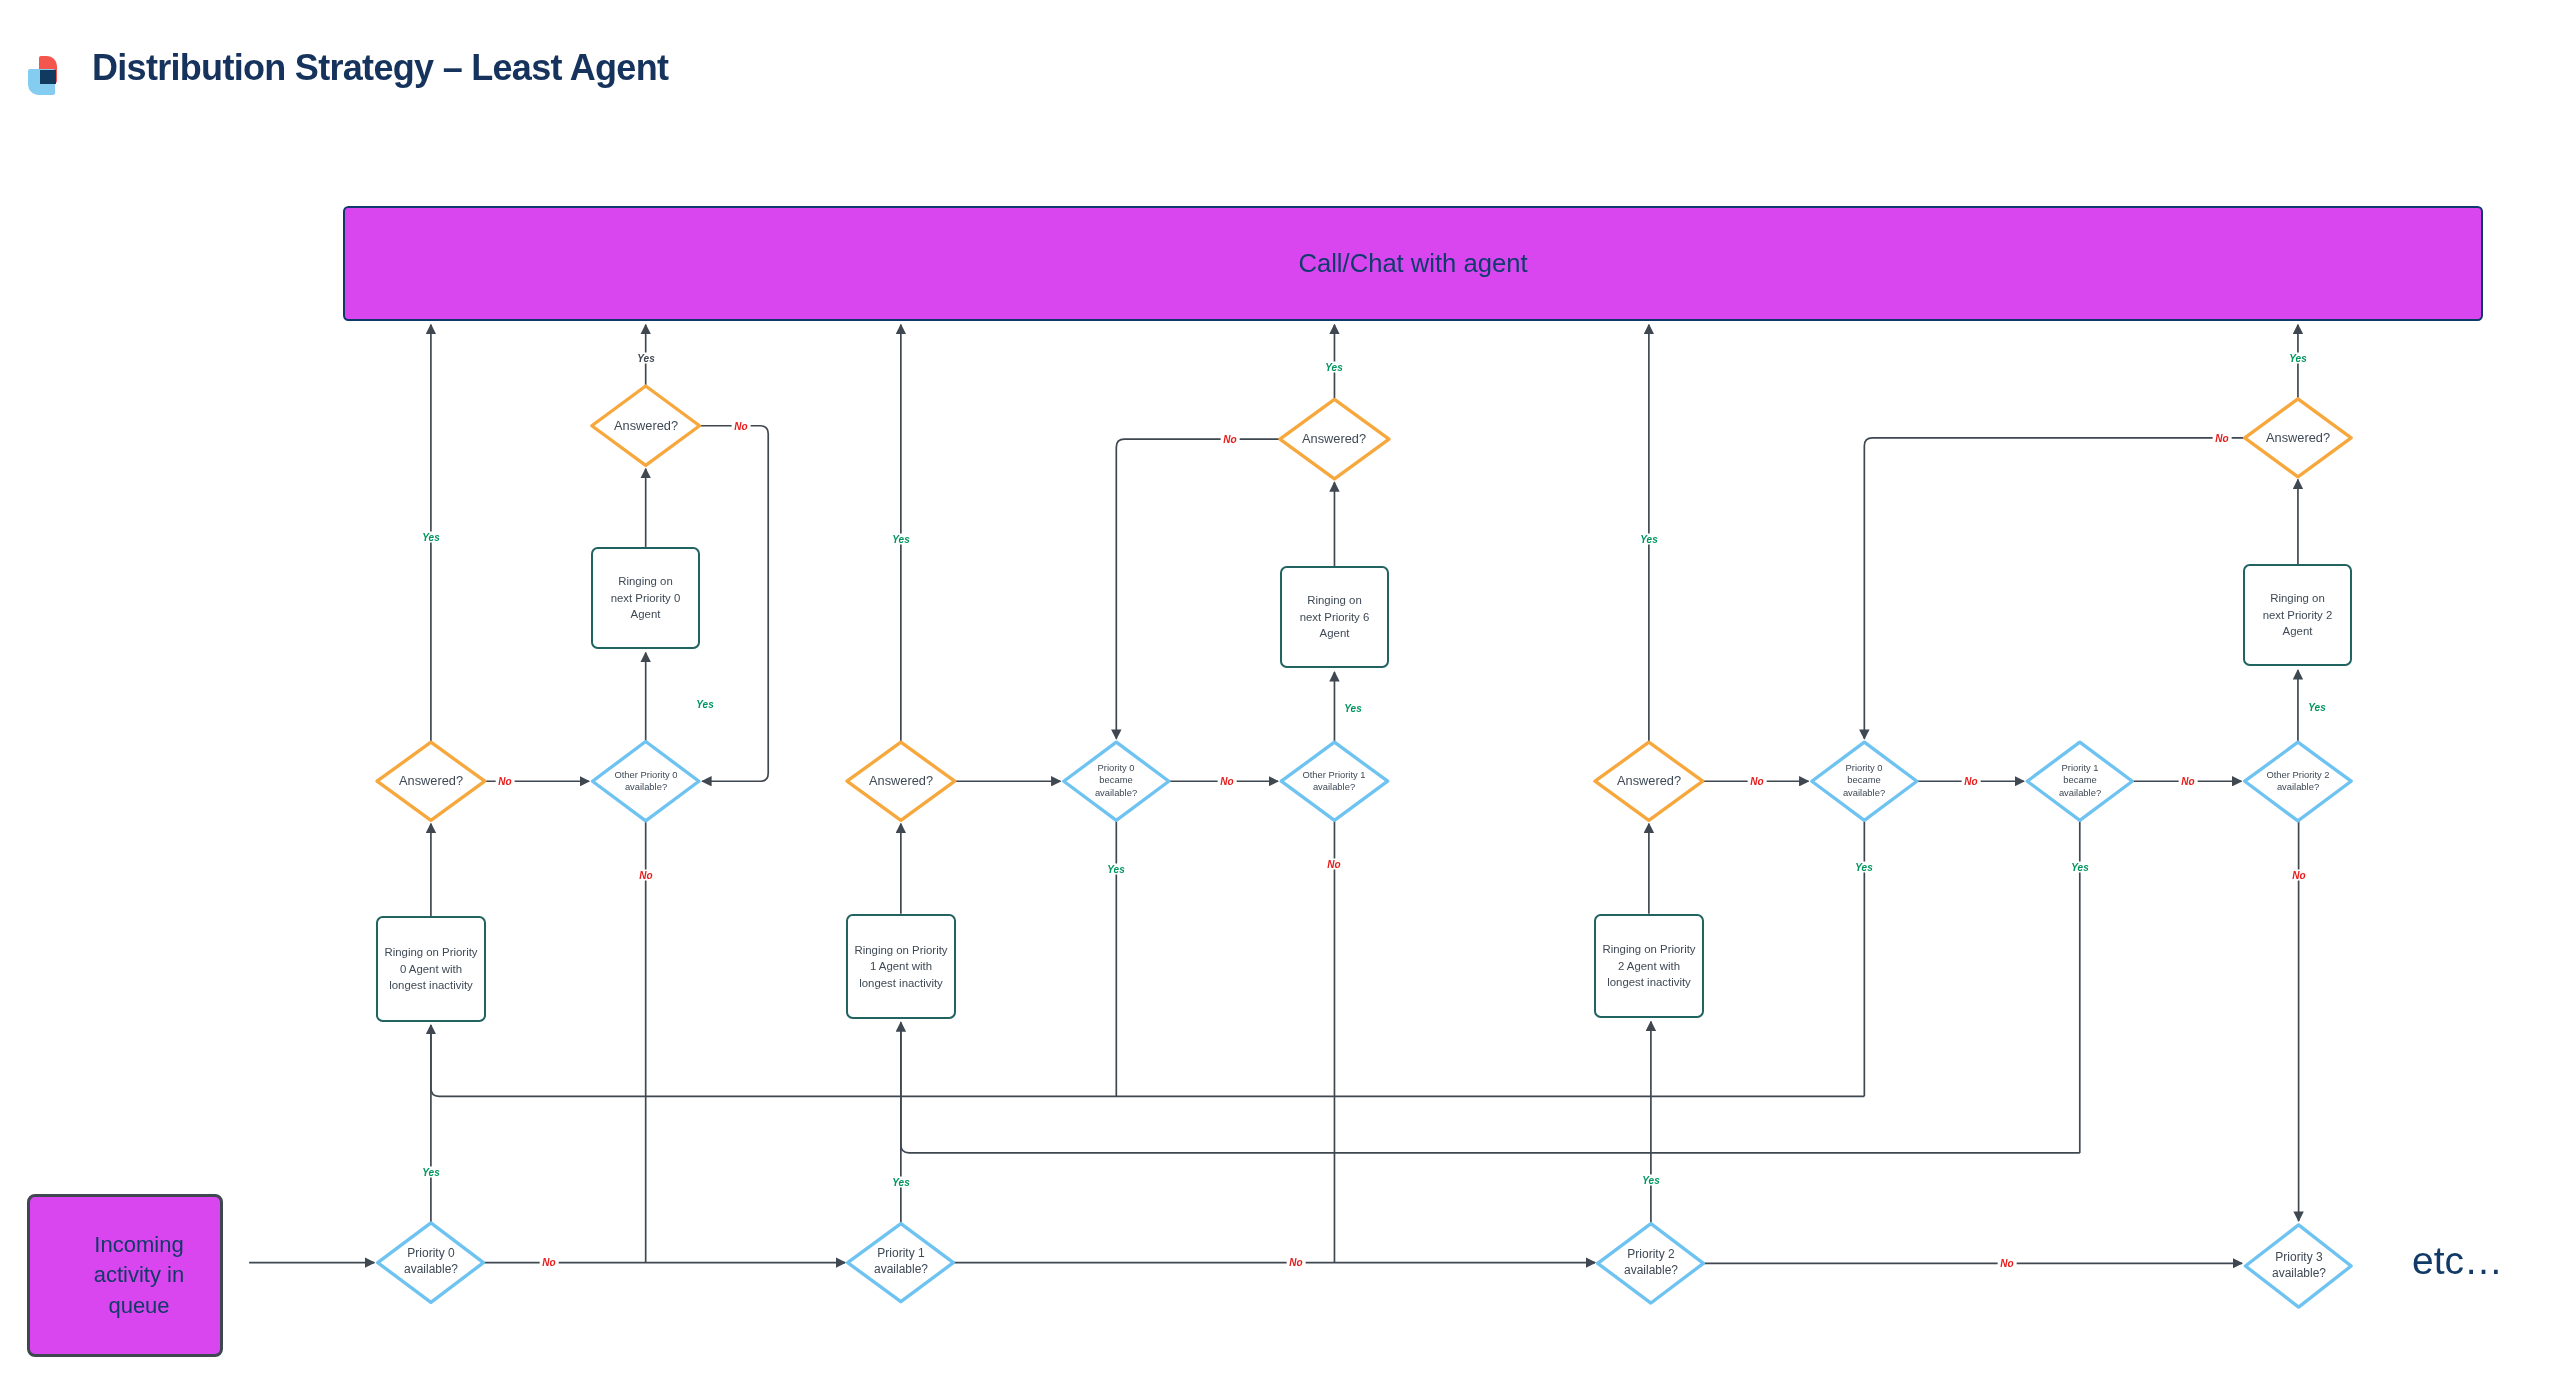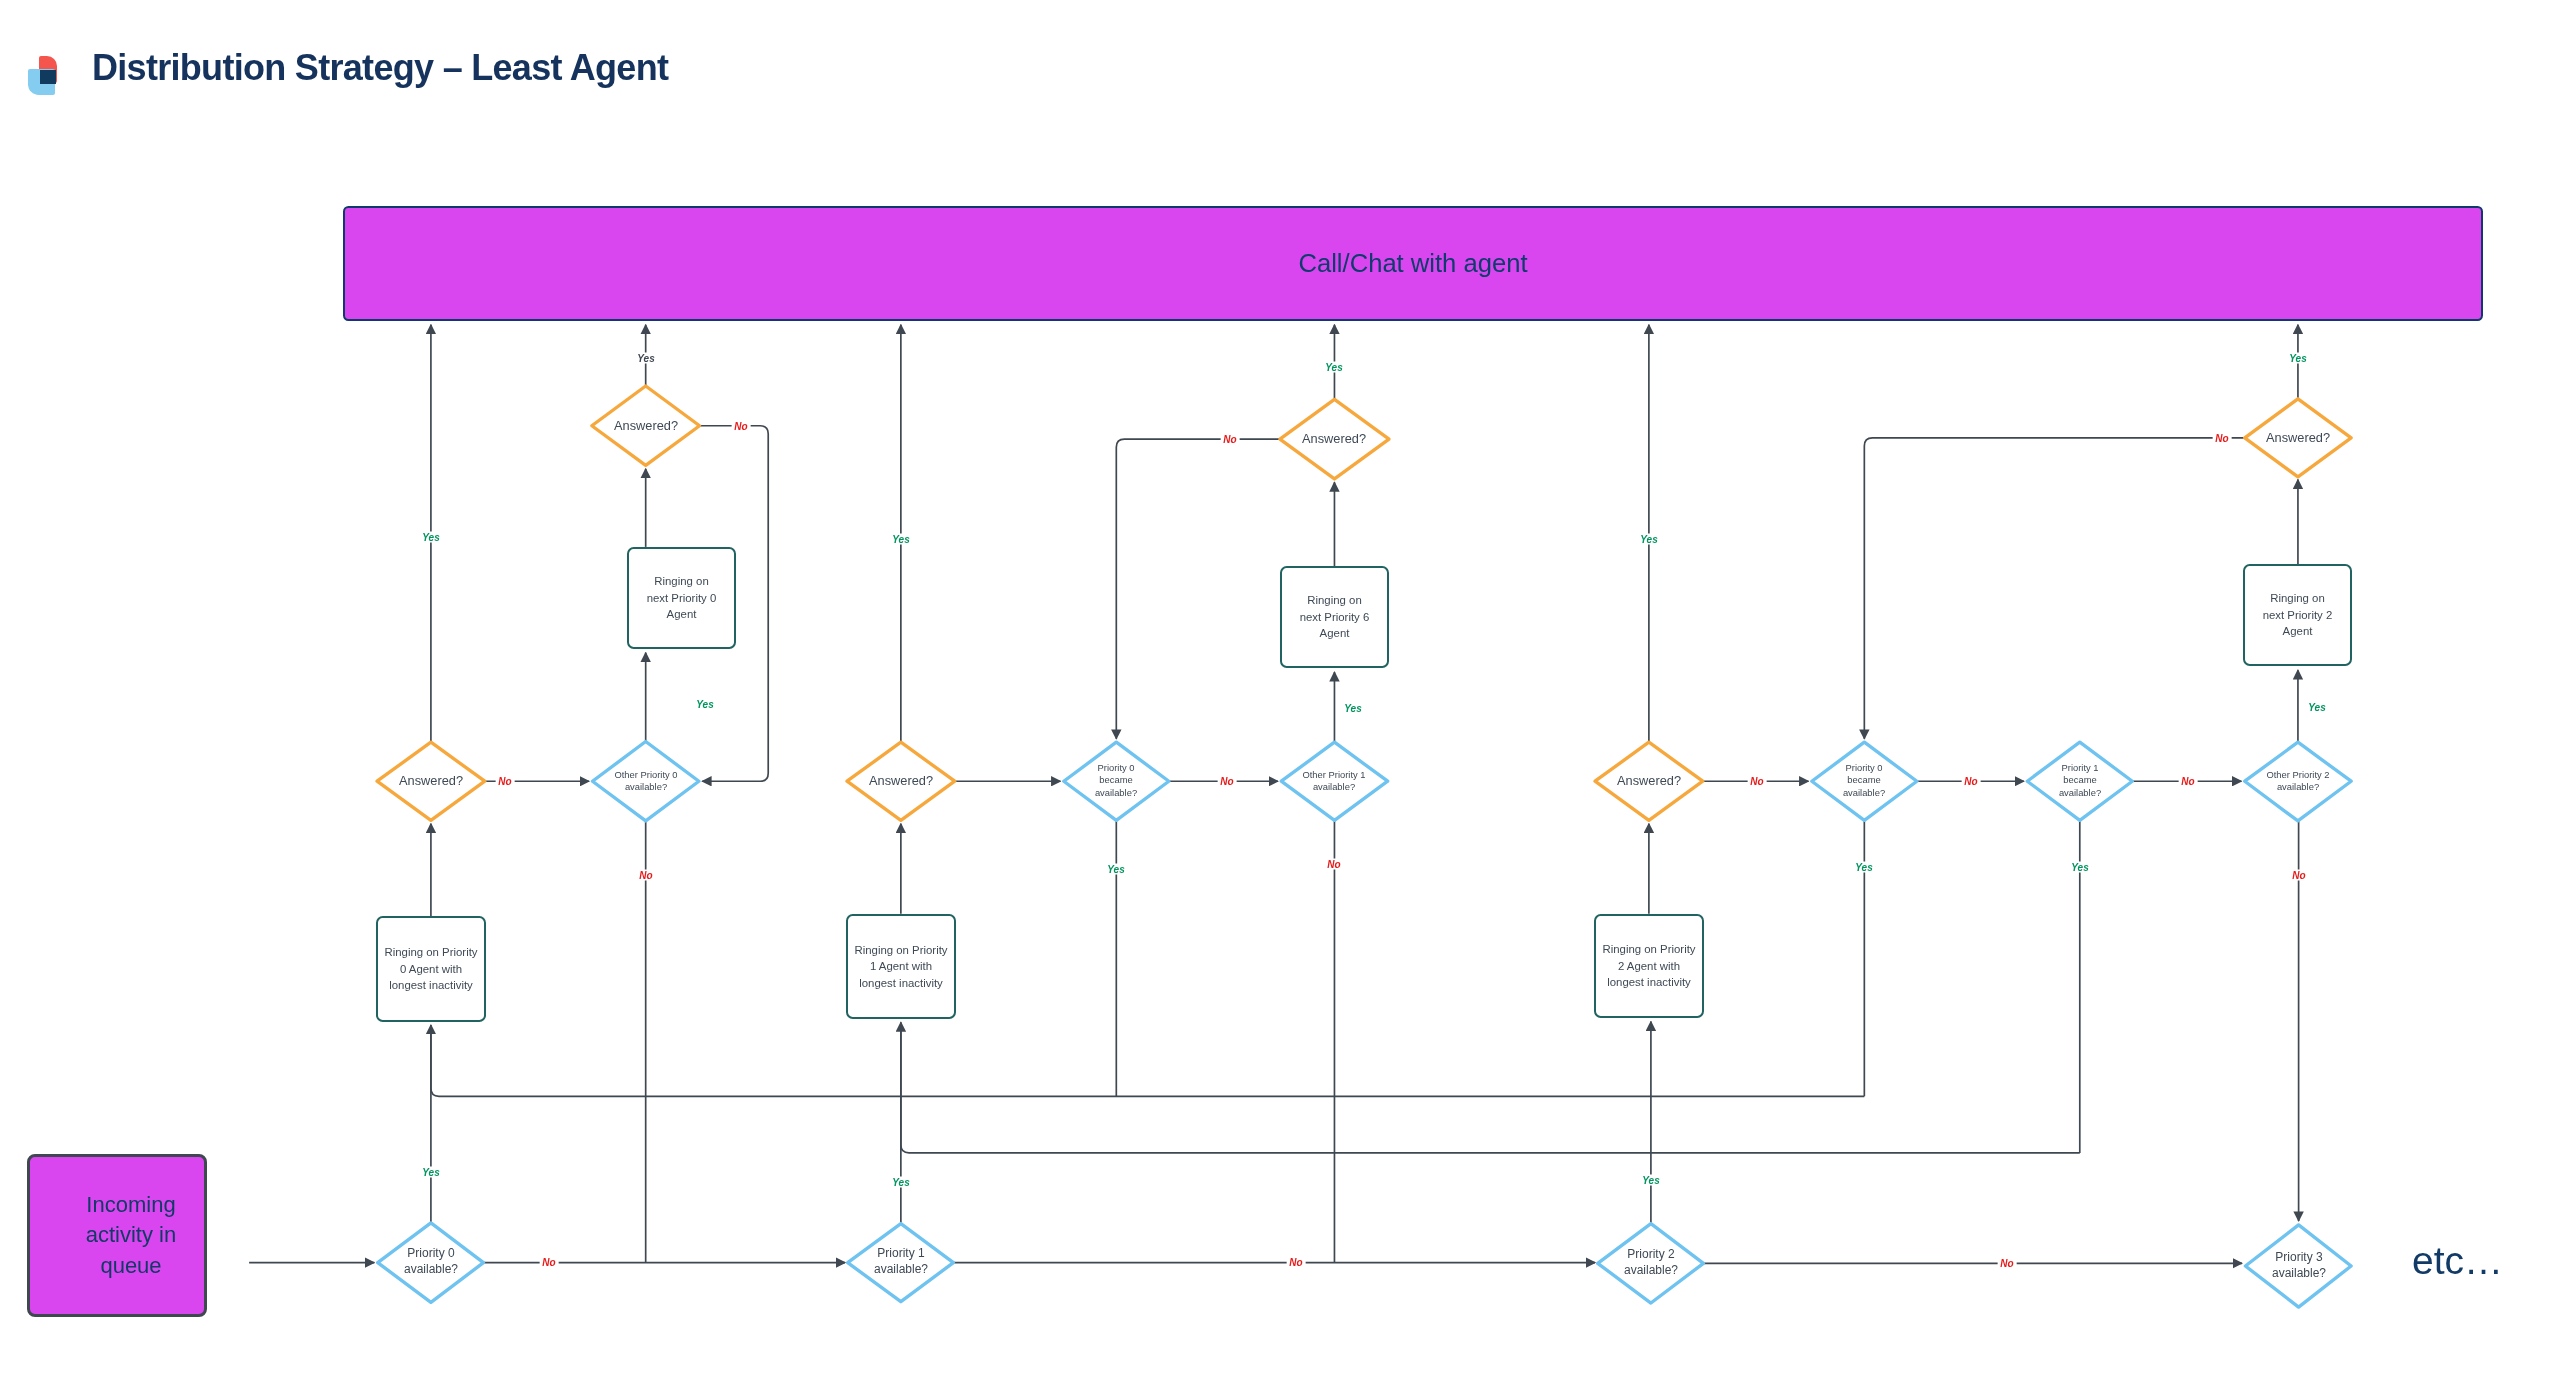--- a/index.html
+++ b/index.html
@@ -113,34 +113,34 @@
   <div id="logo">
     <div class="red"></div>
     <div class="blu"></div>
     <div class="nvy"></div>
   </div>
   <div id="page-title">Distribution Strategy – Least Agent</div>
 
   <div id="call-chat-box" class="bigbox" style="left:343px;top:206px;width:2140px;height:115px;">
     <span>Call/Chat with agent</span>
   </div>
-  <div id="incoming-box" class="bigbox" style="left:27px;top:1154px;width:180px;height:163px;padding-left:28px;">
+  <div id="incoming-box" class="bigbox" style="left:27px;top:1194px;width:196px;height:163px;padding-left:28px;">
     <div class="inner">Incoming activity in queue</div>
   </div>
 
   <div class="procbox" style="left:376px;top:916px;width:110px;height:106px;">
     <div class="inner">Ringing on Priority 0 Agent with longest inactivity</div>
   </div>
   <div class="procbox" style="left:846px;top:914px;width:110px;height:105px;">
     <div class="inner">Ringing on Priority 1 Agent with longest inactivity</div>
   </div>
   <div class="procbox" style="left:1594px;top:914px;width:110px;height:104px;">
     <div class="inner">Ringing on Priority 2 Agent with longest inactivity</div>
   </div>
-  <div class="procbox" style="left:591px;top:547px;width:109px;height:102px;margin-left:36px;">
+  <div class="procbox" style="left:591px;top:547px;width:109px;height:102px;">
     <div class="inner" style="width:75px;">Ringing on next Priority 0 Agent</div>
   </div>
   <div class="procbox" style="left:1280px;top:566px;width:109px;height:102px;">
     <div class="inner" style="width:75px;">Ringing on next Priority 6 Agent</div>
   </div>
   <div class="procbox" style="left:2243px;top:564px;width:109px;height:102px;">
     <div class="inner" style="width:75px;">Ringing on next Priority 2 Agent</div>
   </div>
 
   <div class="node-label dec-lg" style="left:646px;top:426px;width:94px;">Answered?</div>

